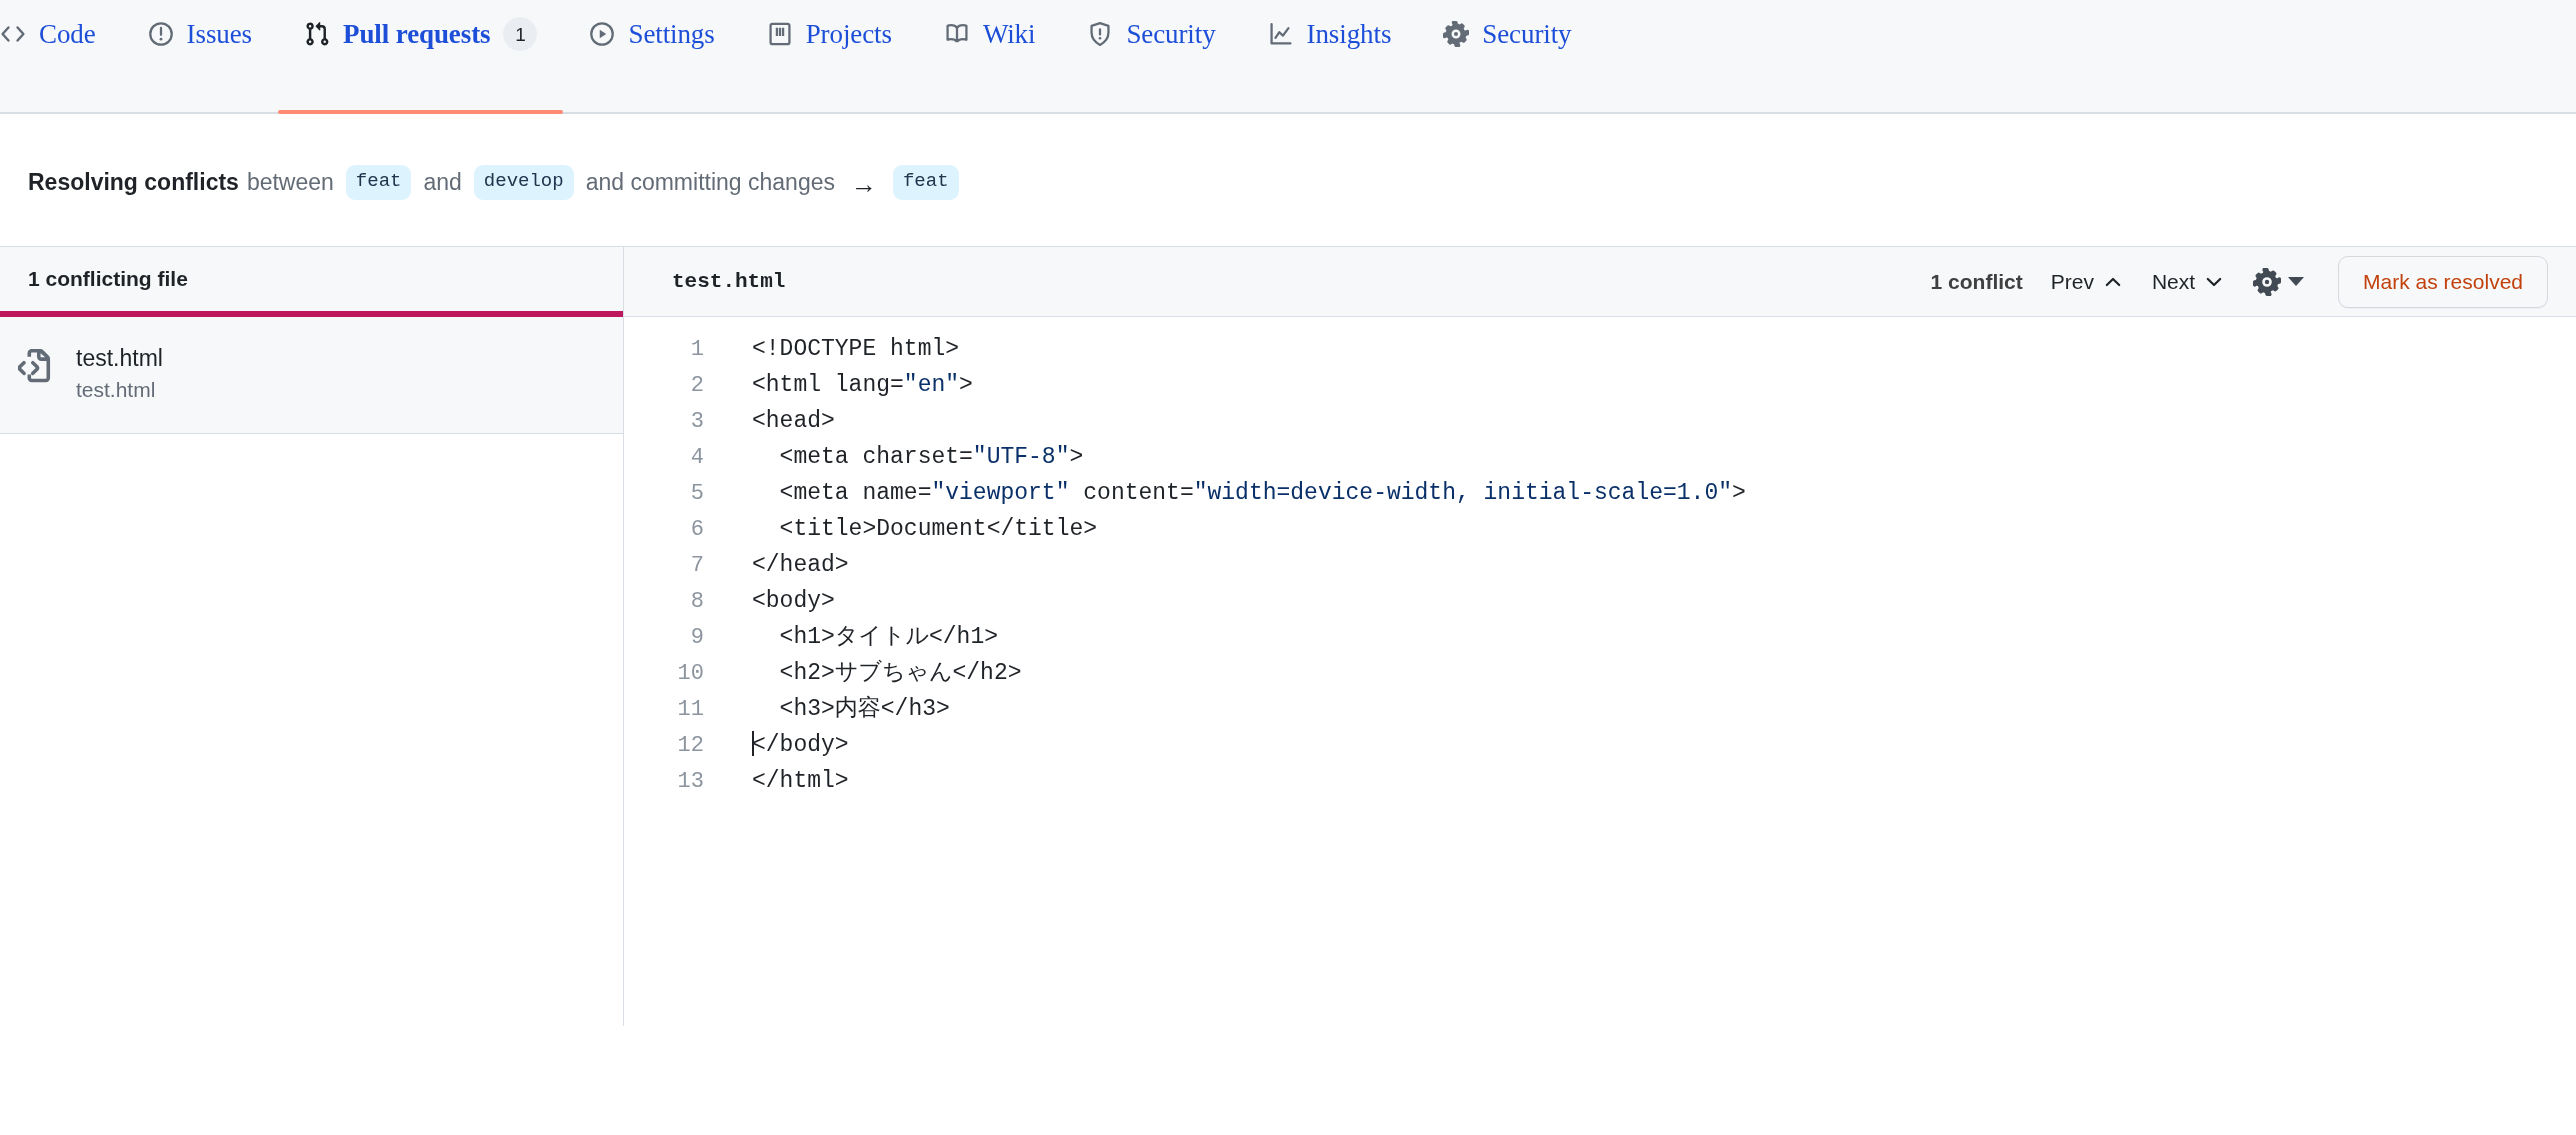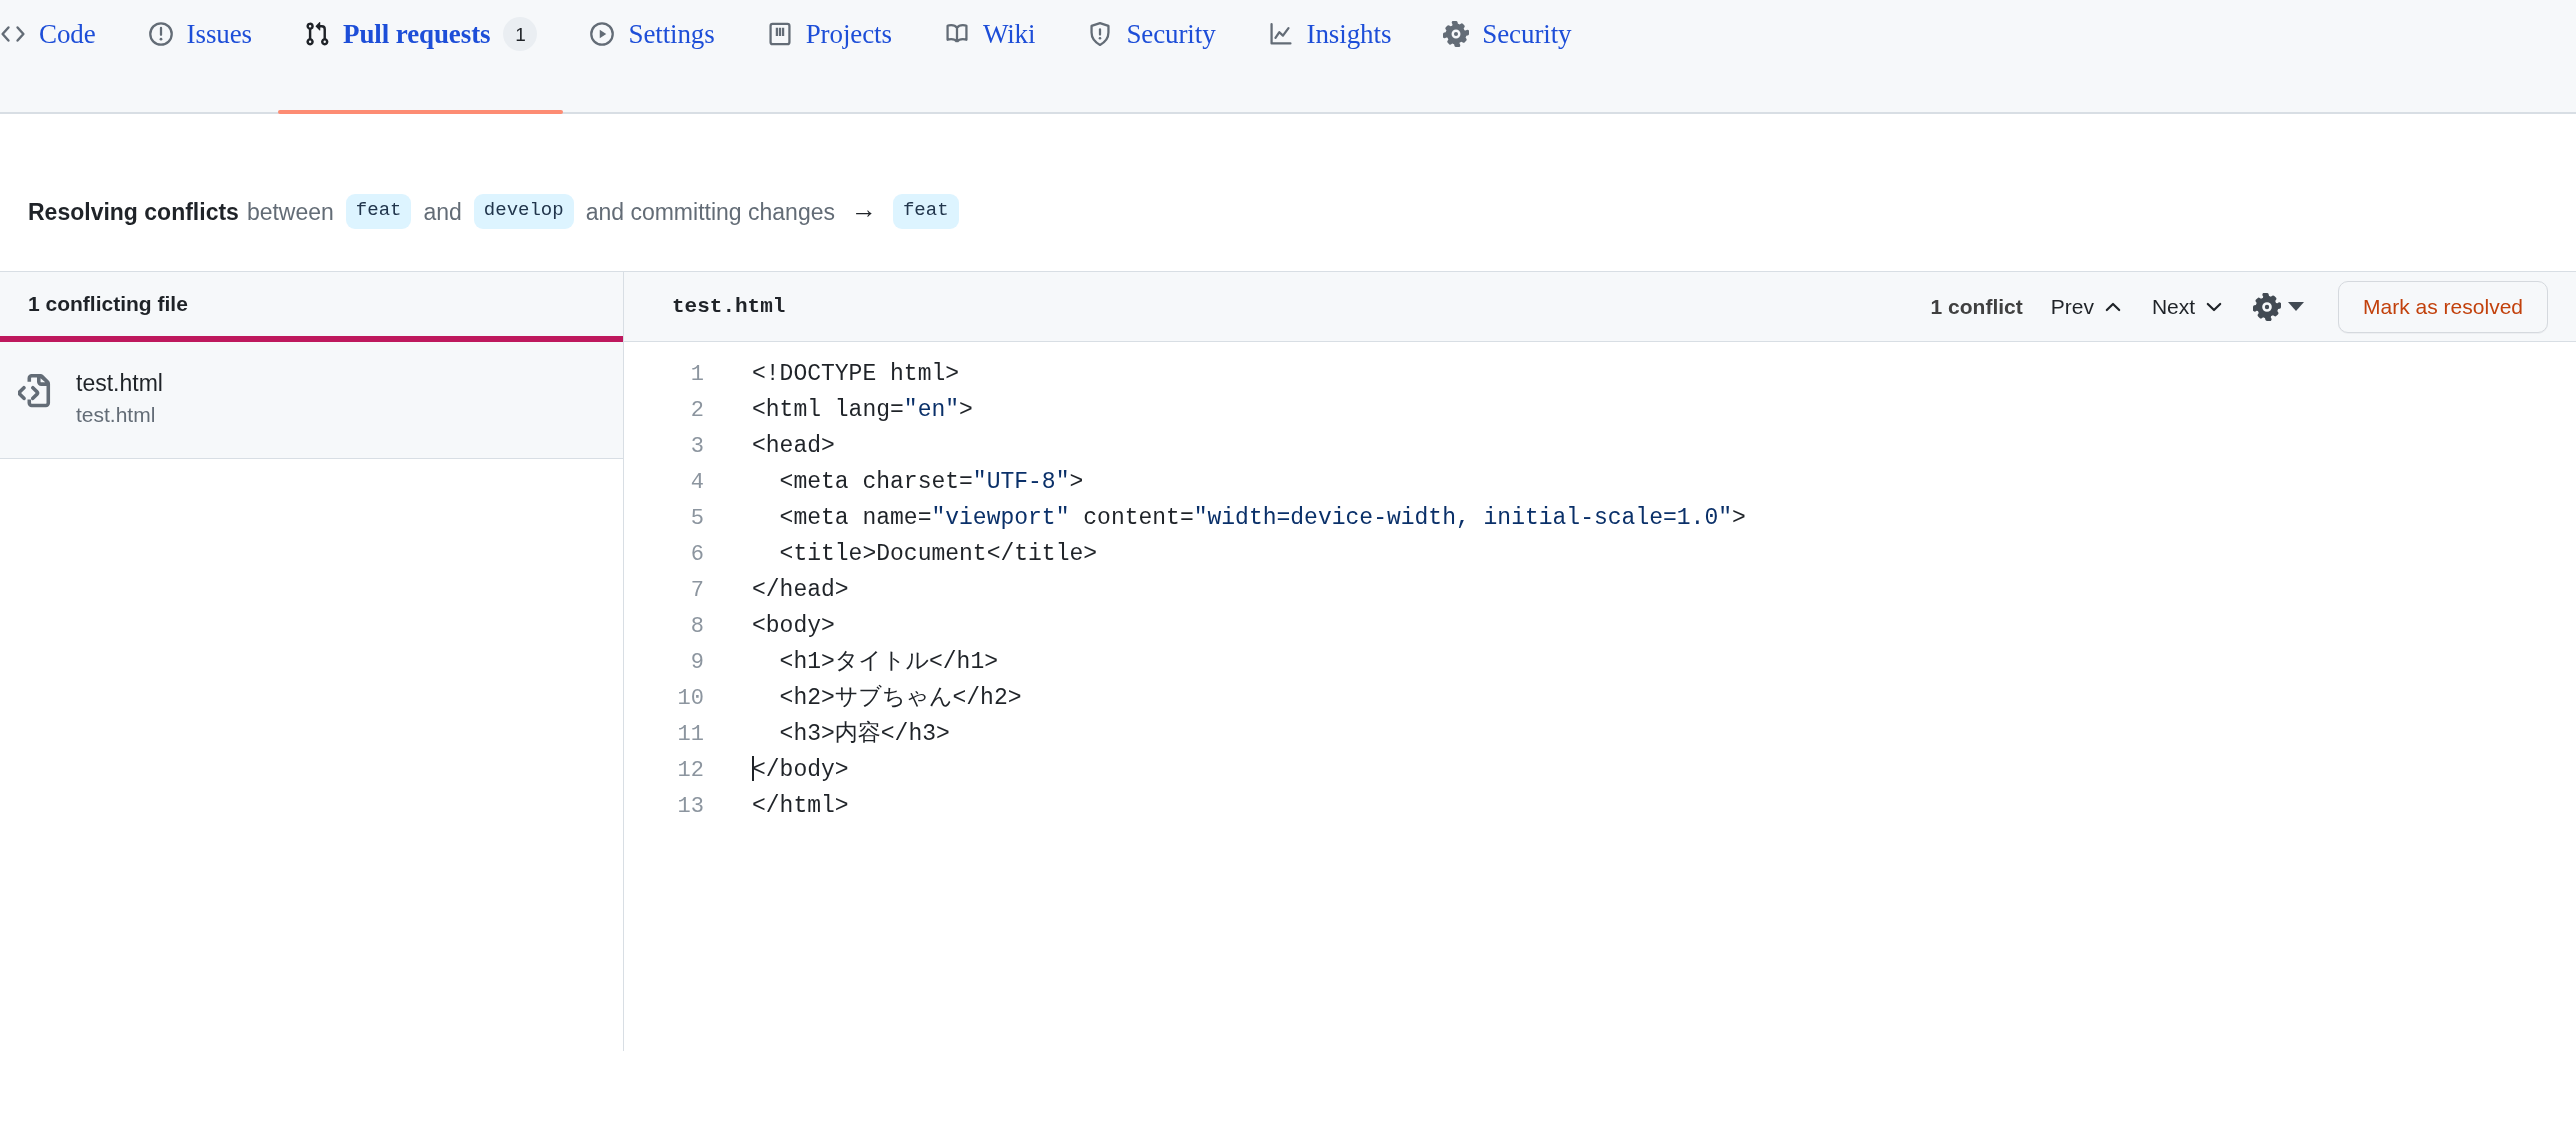--- a/index.html
+++ b/index.html
@@ -89,25 +89,25 @@
   #pr-title {
     font-size: 55px;
     font-weight: normal;
     color: #1f2328;
     margin: 0;
     line-height: 1.18;
     letter-spacing: -0.6px;
   }
   #pr-title .pr-number { color: #848d97; }
   #pr-subline {
-    margin-top: 32px;
+    margin-top: 7px;
     font-size: 23px;
     color: #636c76;
     display: flex;
-    align-items: flex-end;
+    align-items: flex-start;
     flex-wrap: wrap;
     gap: 0px;
     line-height: 1.5;
   }
   #pr-subline .strong { color: #1f2328; font-weight: bold; }
   #pr-subline .txt { margin: 0 8px; }
   #pr-subline .txt:first-child { margin-left: 0; }
   .branch-chip {
     display: inline-block;
     background: #ddf4ff;

